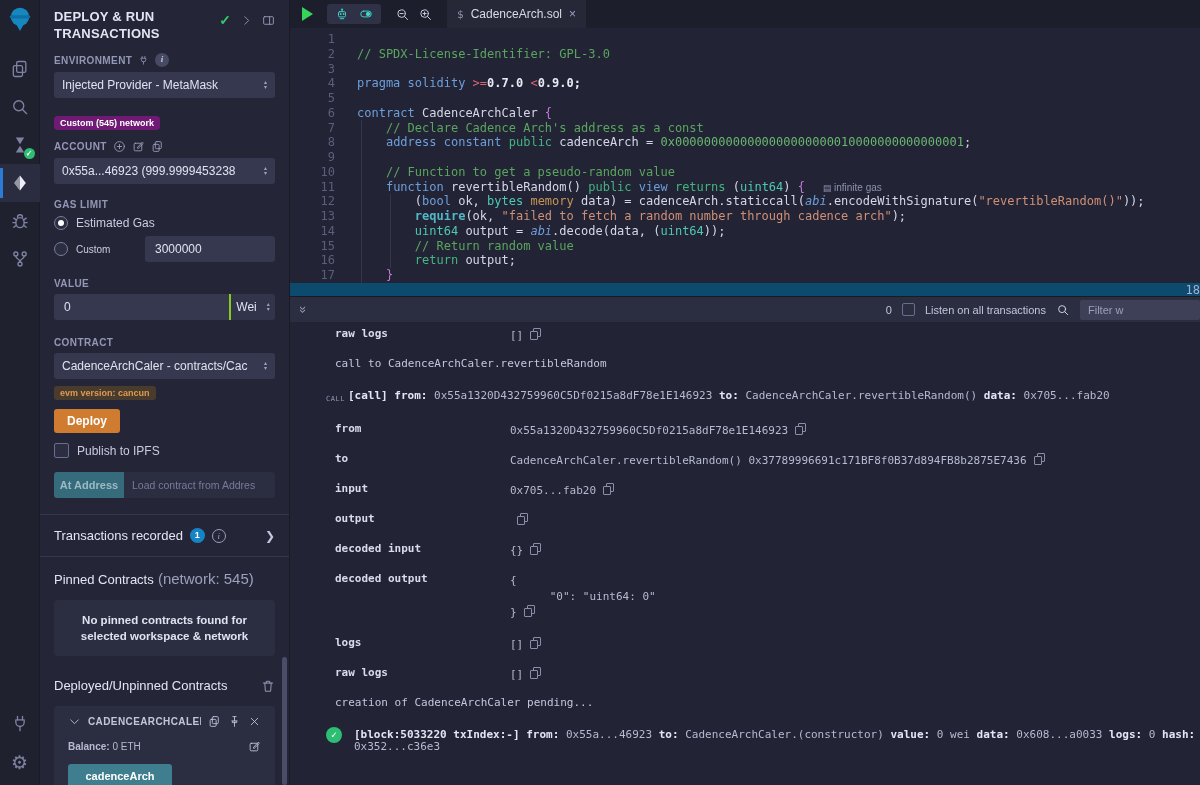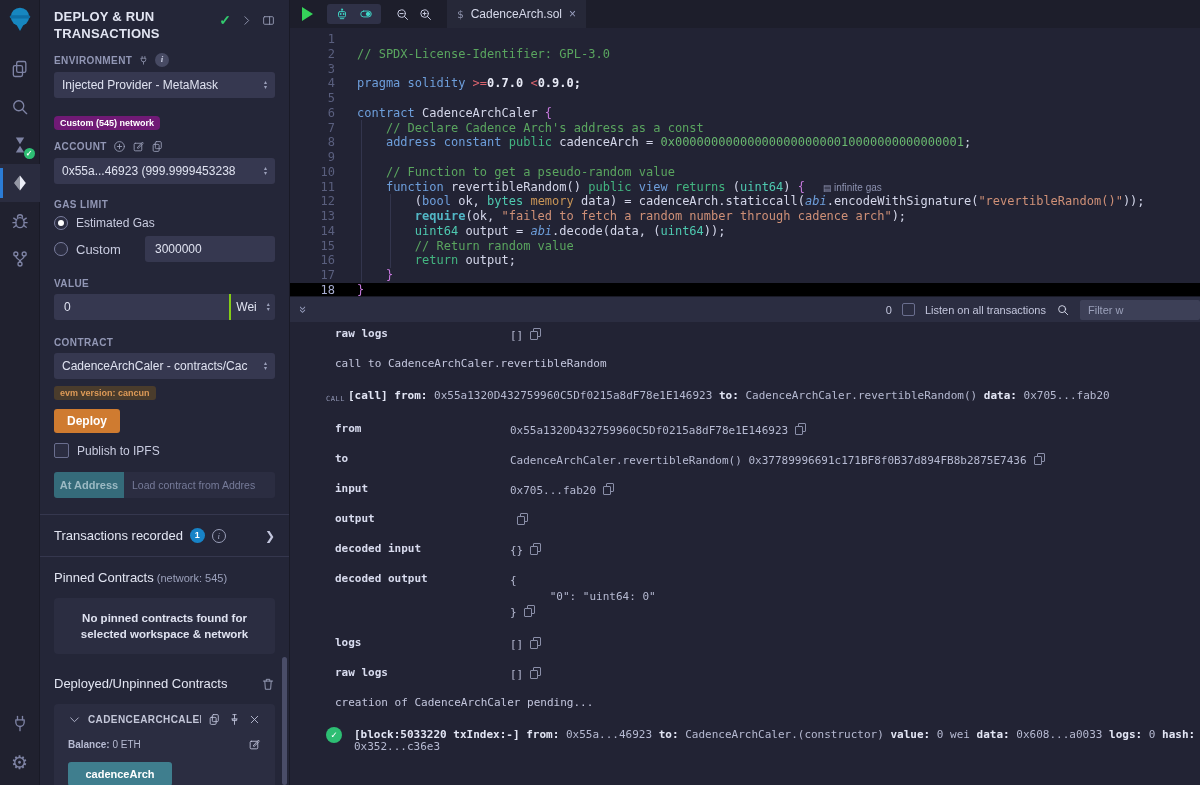--- a/index.html
+++ b/index.html
@@ -27,42 +27,42 @@
   .sec-label { margin-top:11px; font-size:10px; font-weight:bold; color:#9297b5; letter-spacing:.4px; display:flex; align-items:center; gap:6px; }
   .selectbox { margin-top:5px; height:26px; background:#363850; border-radius:3px; display:flex; align-items:center; padding:0 8px; cursor:pointer; }
   .selectbox .sel-text { font-size:12px; color:#dfe2f0; white-space:nowrap; overflow:hidden; flex:1; }
   .stepper { display:flex; flex-direction:column; line-height:5px; font-size:6px; color:#9ba0ba; margin-left:4px; }
   .net-badge { display:inline-block; margin-top:18px; background:#701a75; color:#fff; font-size:9px; font-weight:bold; padding:2px 6px; border-radius:4px; }
   .mini-ico { width:13px; height:13px; color:#9ba0ba; }
   .radio-row { display:flex; align-items:center; gap:8px; margin-top:6px; font-size:12px; color:#c9cce0; }
   .radio { width:14px; height:14px; border-radius:50%; border:1px solid #7a7e9e; background:#2b2d41; position:relative; flex:0 0 14px; cursor:pointer; }
   .radio.sel::after { content:""; position:absolute; left:3px; top:3px; width:6px; height:6px; border-radius:50%; background:#fff; }
   .custom-row { display:flex; align-items:center; gap:8px; margin-top:6px; }
-  .custom-row .lbl { font-size:13px; color:#c9cce0; flex:1; }
+  .custom-row .lbl { font-size:10px; color:#c9cce0; flex:1; }
   .textinput { background:#363850; border:none; outline:none; border-radius:3px; height:26px; color:#dfe2f0; font-size:12px; padding:0 10px; font-family:"Liberation Sans",sans-serif; }
   .gas-input { width:130px; }
   .value-row { display:flex; margin-top:5px; height:26px; }
   .value-input { flex:1; border-radius:3px 0 0 3px; background:#363850; }
   .wei-box { width:76px; background:#32344b; border-left:2px solid #84cc16; border-radius:0 3px 3px 0; display:flex; align-items:center; justify-content:center; gap:6px; font-size:12px; color:#dfe2f0; cursor:pointer; }
   .evm-badge { display:inline-block; margin-top:7px; background:#4a3c2c; color:#dd9a57; font-size:9px; font-weight:bold; padding:2px 6px; border-radius:3px; }
   .deploy-btn { display:block; margin-top:9px; width:66px; height:24px; background:#cf7b30; border:none; border-radius:3px; color:#fff; font-size:12px; font-weight:bold; cursor:pointer; font-family:"Liberation Sans",sans-serif; }
   .pub-row { display:flex; align-items:center; gap:8px; margin-top:10px; font-size:12px; color:#c9cce0; }
   .checkbox { width:15px; height:15px; border:1px solid #6a6e8e; border-radius:2px; background:#2b2d41; flex:0 0 15px; cursor:pointer; }
   .ataddr-row { display:flex; margin-top:14px; height:26px; }
   .ataddr-btn { width:90px; background:#356b7a; border:none; border-radius:3px 0 0 3px; color:#9cbac4; font-weight:bold; font-size:11px; cursor:pointer; font-family:"Liberation Sans",sans-serif; }
   .ataddr-input { flex:1; background:#2b2d41; border-radius:0 3px 3px 0; font-size:10.5px; padding:0 8px; }
   .ataddr-input::placeholder { color:#767b99; }
   .divider { height:1px; background:#35374e; margin:16px -14px 0; }
   .tx-row { display:flex; align-items:center; padding:13px 0; gap:7px; }
   .tx-title { font-size:13px; color:#e2e5f2; }
   .count-badge { width:15px; height:15px; border-radius:50%; background:#1783c7; color:#fff; font-size:9px; font-weight:bold; text-align:center; line-height:15px; }
   .info-ico { width:14px; height:14px; border:1px solid #9ba0ba; border-radius:50%; color:#9ba0ba; font-size:9px; text-align:center; line-height:13px; font-style:italic; font-family:"Liberation Serif",serif; }
   .tx-chev { margin-left:auto; color:#c3c6dd; font-size:12px; }
   .pin-title { margin-top:13px; font-size:13px; color:#e2e5f2; }
-  .pin-title .suffix { font-size:11px; color:#9ba0bb; }
+  .pin-title .suffix { font-size:15px; color:#9ba0bb; }
   .empty-card { margin-top:13px; background:#2b2d41; border-radius:4px; padding:12px 10px; text-align:center; font-size:11.5px; font-weight:bold; color:#dfe2f0; line-height:16px; }
   .dep-row { margin-top:22px; display:flex; align-items:center; }
   .dep-title { font-size:13px; color:#e2e5f2; }
   .trash-ico { margin-left:auto; color:#9ba0ba; width:14px; height:14px; }
   .contract-card { margin-top:13px; background:#2b2d41; border-radius:4px 4px 0 0; padding:9px 14px; height:140px; }
   .card-head { display:flex; align-items:center; gap:7px; color:#c3c6d8; }
   .card-title { font-size:10px; font-weight:bold; letter-spacing:.4px; white-space:nowrap; overflow:hidden; flex:1; }
   .card-ico { width:13px; height:13px; color:#c3c6dd; flex:0 0 13px; cursor:pointer; }
   .bal-row { margin-top:12px; display:flex; align-items:center; font-size:10px; color:#b7bbd2; }
   .bal-row b { font-weight:bold; }
@@ -80,21 +80,21 @@
   .tab { margin-left:14px; height:28px; background:#262838; display:flex; align-items:center; gap:7px; padding:0 10px; cursor:pointer; }
   .tab .ftype { color:#8a8ea8; font-size:11px; font-family:"DejaVu Sans Mono",monospace; }
   .tab .tname { font-size:12px; color:#d6d9ea; }
   .tab .tclose { color:#9aa0c0; font-size:12px; cursor:pointer; }
 
   .code { flex:0 0 268px; background:#222334; position:relative; padding-top:4px; font-family:"DejaVu Sans Mono",monospace; font-size:12px; overflow:hidden; }
   .guide { position:absolute; width:1px; background:#33354d; }
   .g1 { left:71px; top:92px; height:163px; }
   .g2 { left:100px; top:166px; height:74px; }
   .cl { display:flex; height:14.75px; line-height:14.75px; }
-  .cl.active { background:#000000; }
+  .cl.active { background:#0c4a6e;flex-direction:column; }
   .ln { flex:0 0 45px; text-align:right; color:#5a5f7e; user-select:none; }
   .cl.active .ln { color:#a9aed2; }
   .lt { padding-left:22px; white-space:pre; }
   .tk-d { color:#d4d7ea; } .tk-w { color:#e8eaf6; font-weight:bold; }
   .tk-c { color:#5aa55f; } .tk-k { color:#6e9fdc; } .tk-g { color:#43b581; }
   .tk-t { color:#4ec9b0; } .tk-q { color:#52b7c6;font-weight:bold; } .tk-s { color:#cf9077; }
   .tk-o { color:#d9646e; } .tk-n { color:#69b76f; } .tk-b { color:#c678dd; }
   .tk-m { color:#c79456; } .tk-a { color:#6e9fdc; font-style:italic; }
   .tk-gas { color:#8d92b0; font-size:10px; margin-left:18px; font-family:"Liberation Sans",sans-serif; }
   .tk-gas::before { content:"▤ "; font-size:9px; }

